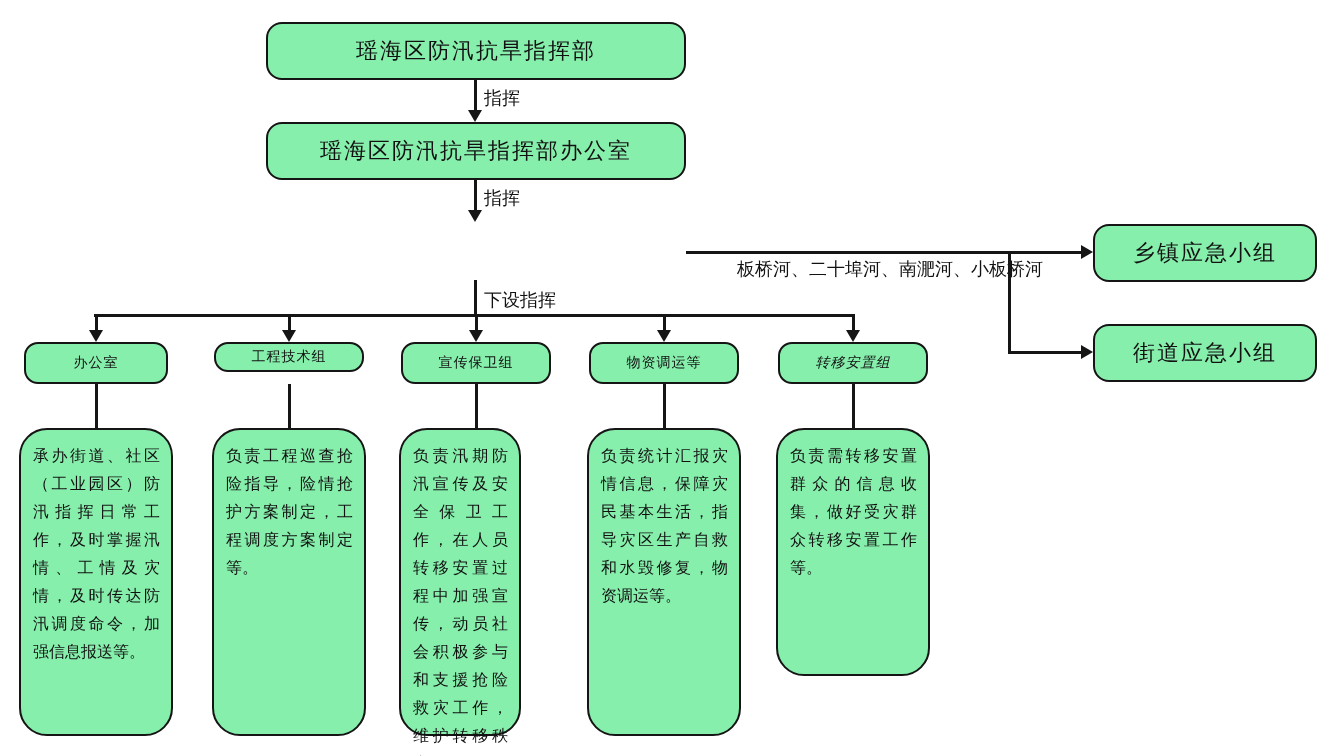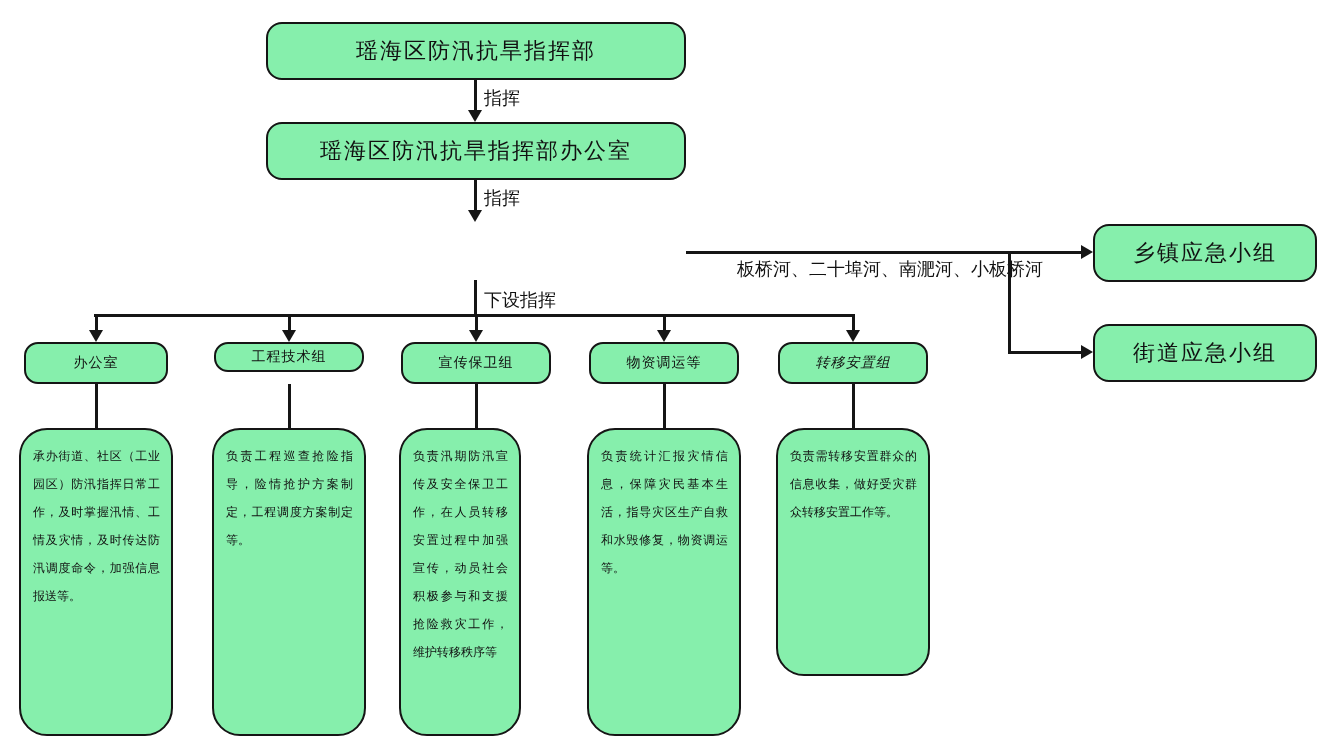--- a/index.html
+++ b/index.html
@@ -19,21 +19,21 @@
     text-align:center;
     box-sizing:border-box;
   }
   .node.main{border-radius:16px;font-size:22px;letter-spacing:2px;}
   .node.side{border-radius:16px;font-size:22px;letter-spacing:2px;}
   .node.group{border-radius:14px;font-size:14px;letter-spacing:1px;}
   .node.detail{
     border-radius:28px;
     align-items:flex-start;justify-content:center;
     text-align:justify;
-    font-size:12px;line-height:28px;
+    font-size:16px;line-height:28px;
     padding:12px 11px 10px 12px;
   }
   .line{position:absolute;background:#151515;}
   .arrow-down{
     position:absolute;width:0;height:0;
     border-left:7.5px solid transparent;
     border-right:7.5px solid transparent;
     border-top:12px solid #151515;
   }
   .arrow-right{

